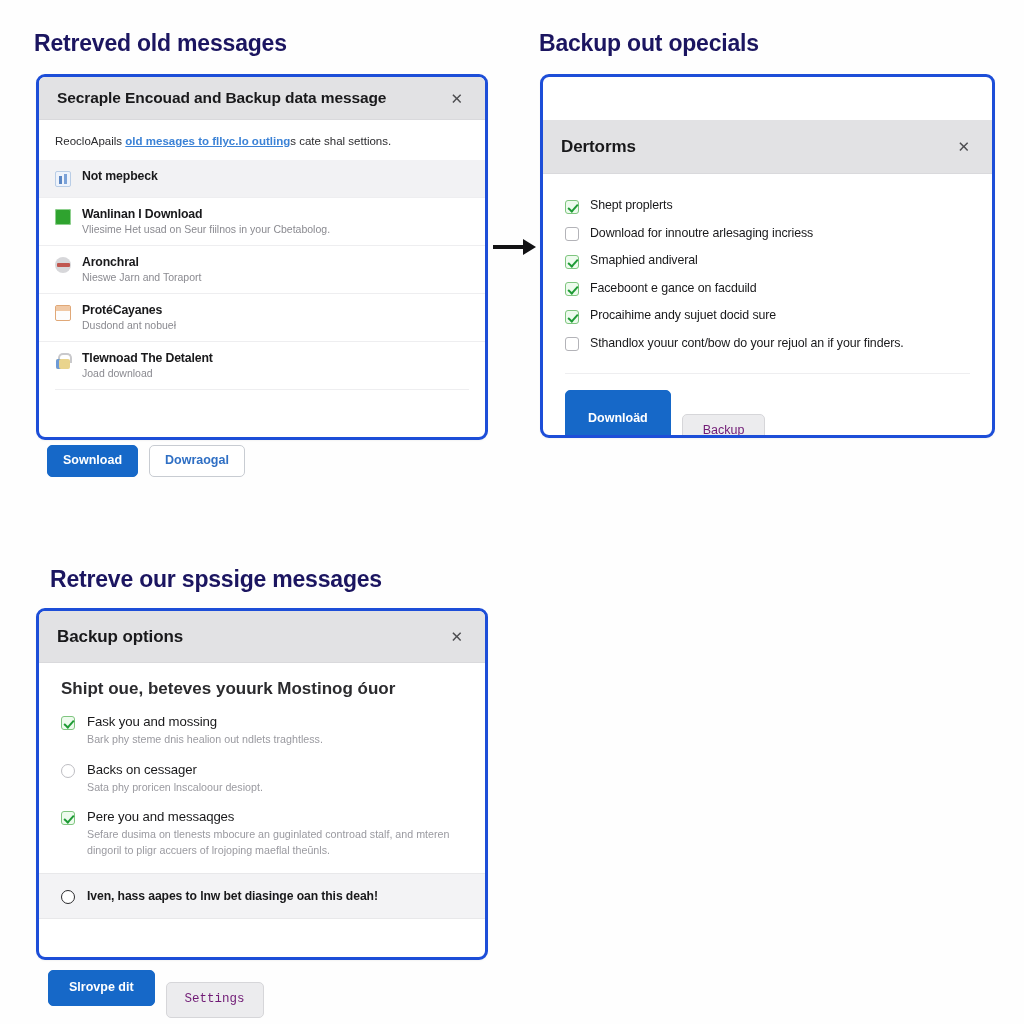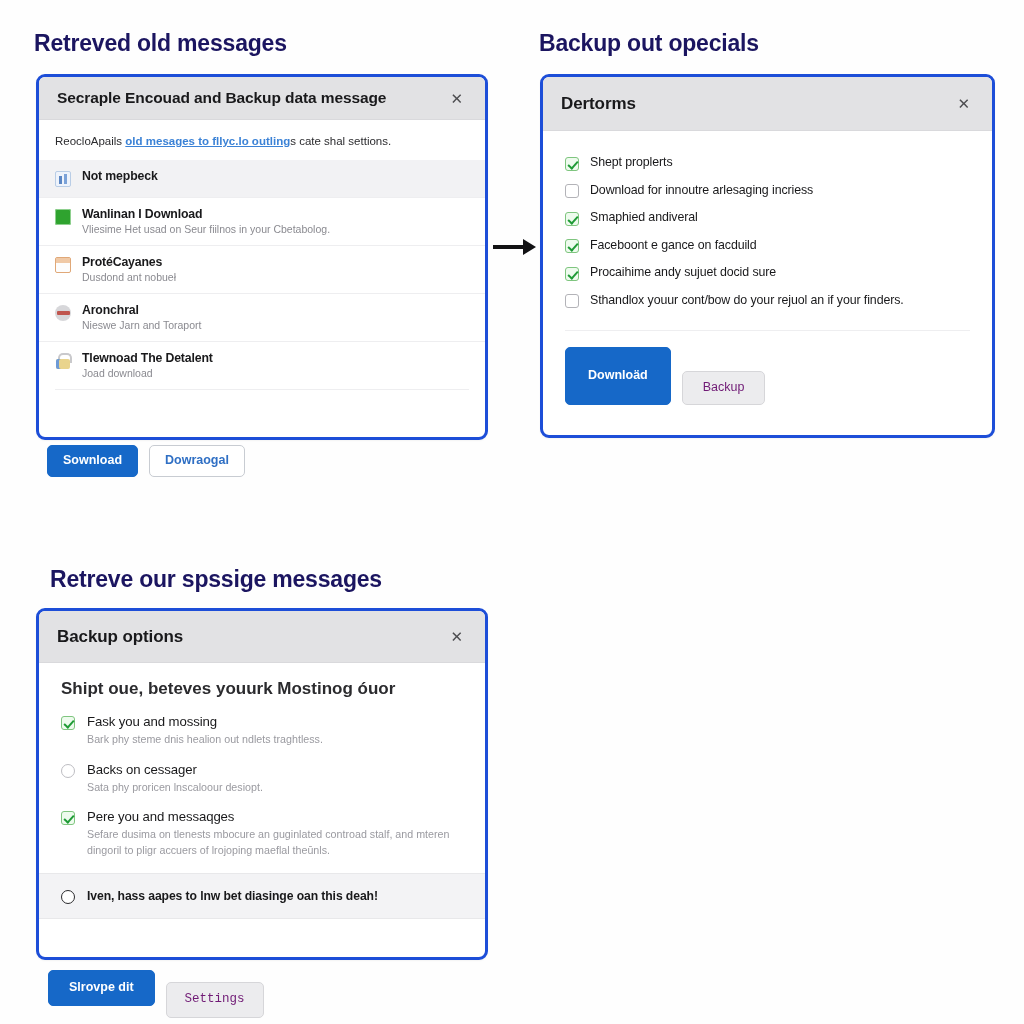--- a/index.html
+++ b/index.html
@@ -264,32 +264,32 @@
 
       <div class="list-row">
         <div class="row-icon ic-green"></div>
         <div class="row-text">
           <div class="row-title">Wanlinan I Download</div>
           <div class="row-sub">Vliesime Het usad on Seur fiilnos in your Cbetabolog.</div>
         </div>
       </div>
 
       <div class="list-row">
+        <div class="row-icon ic-disc"></div>
+        <div class="row-text">
+          <div class="row-title">Aronchral</div>
+          <div class="row-sub">Nieswe Jarn and Toraport</div>
+        </div>
+      </div>
+
+      <div class="list-row">
         <div class="row-icon ic-window"></div>
         <div class="row-text">
           <div class="row-title">ProtéCayanes</div>
           <div class="row-sub">Dusdond ant nobueł</div>
-        </div>
-      </div>
-
-      <div class="list-row">
-        <div class="row-icon ic-disc"></div>
-        <div class="row-text">
-          <div class="row-title">Aronchral</div>
-          <div class="row-sub">Nieswe Jarn and Toraport</div>
         </div>
       </div>
 
       <div class="list-row">
         <div class="row-icon ic-lock"></div>
         <div class="row-text">
           <div class="row-title">Tlewnoad The Detalent</div>
           <div class="row-sub">Joad download</div>
         </div>
       </div>
@@ -304,21 +304,21 @@
   </div>
 
   <div class="arrow" style="left:493px; top:239px;">
     <div class="shaft"></div>
       <div class="head"></div>
   </div>
 
   <div class="section-title" style="left:539px; top:30px;">Backup out opecials</div>
 
   <div class="card" style="left:540px; top:74px; width:455px; height:364px;">
-    <div class="card-header" style="height:54px;">
+    <div class="card-header" style="height:54px;margin-top:43px;">
       <div class="card-header-title" style="font-size:17px;">Dertorms</div>
       <div class="close-icon">✕</div>
     </div>
     <div class="card-body">
       <div class="check-list" style="padding:18px 22px 6px 22px;">
 
         <div class="check-row">
           <div class="cbox on"></div>
           <div class="check-label">Shept proplerts</div>
         </div>

